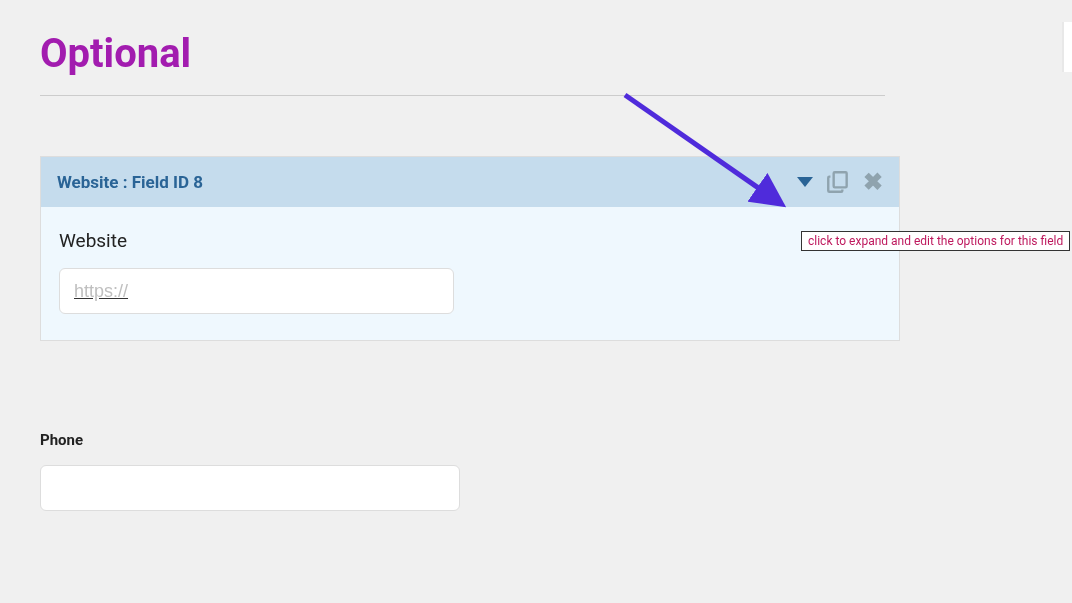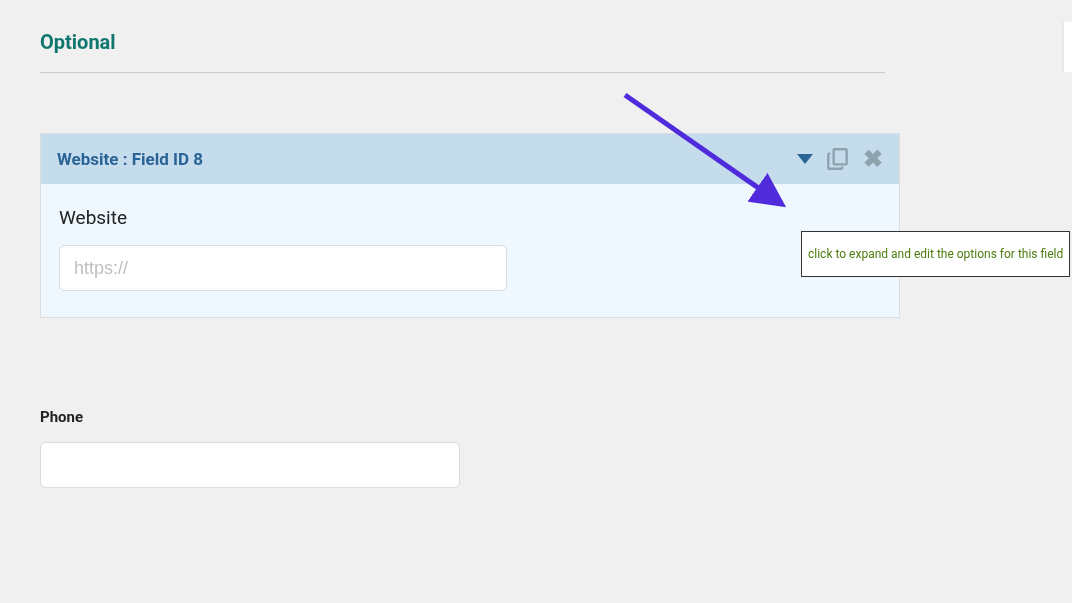--- a/index.html
+++ b/index.html
@@ -13,23 +13,23 @@
       width: 1072px;
       height: 603px;
       overflow: hidden;
       position: relative;
     }
     .page {
       padding: 30px 40px 40px 40px;
       position: relative;
     }
     .section-title {
-      font-size: 20px;
+      font-size: 40px;
       font-weight: 700;
-      color: #0f766e;
+      color: #a21caf;
       margin-bottom: 18px;
     }
     .title-divider {
       border: none;
       border-top: 1px solid #ccc;
       margin-bottom: 60px;
       width: 845px;
     }
     .field-card {
       width: 860px;
@@ -79,28 +79,29 @@
     .field-body {
       padding: 22px 18px 26px 18px;
     }
     .field-label {
       font-size: 19px;
       font-weight: 400;
       color: #222;
       margin-bottom: 16px;
     }
     .field-input {
-      width: 448px;
+      width: 395px;
       height: 46px;
       border: 1px solid #ddd;
       border-radius: 6px;
       background: #fff;
       padding: 0 14px;
       font-size: 18px;
       color: #333;
+      text-decoration: underline;
     }
     .field-input::placeholder {
       color: #bfbfbf;
     }
     .second-field {
       width: 860px;
     }
     .second-label {
       font-size: 15px;
       font-weight: 700;
@@ -123,23 +124,23 @@
       left: 605px;
       pointer-events: none;
     }
     
     .tooltip {
       position: absolute;
       top: 231px;
       left: 801px;
       background: #fff;
       border: 1px solid #333;
-      padding: 15px 6px;
+      padding: 2px 6px;
       font-size: 12px;
-      color: #4d7c0f;
+      color: #be185d;
       white-space: nowrap;
     }
     
     .right-edge {
       position: absolute;
       top: 22px;
       right: 0;
       width: 10px;
       height: 50px;
       background: #fff;

